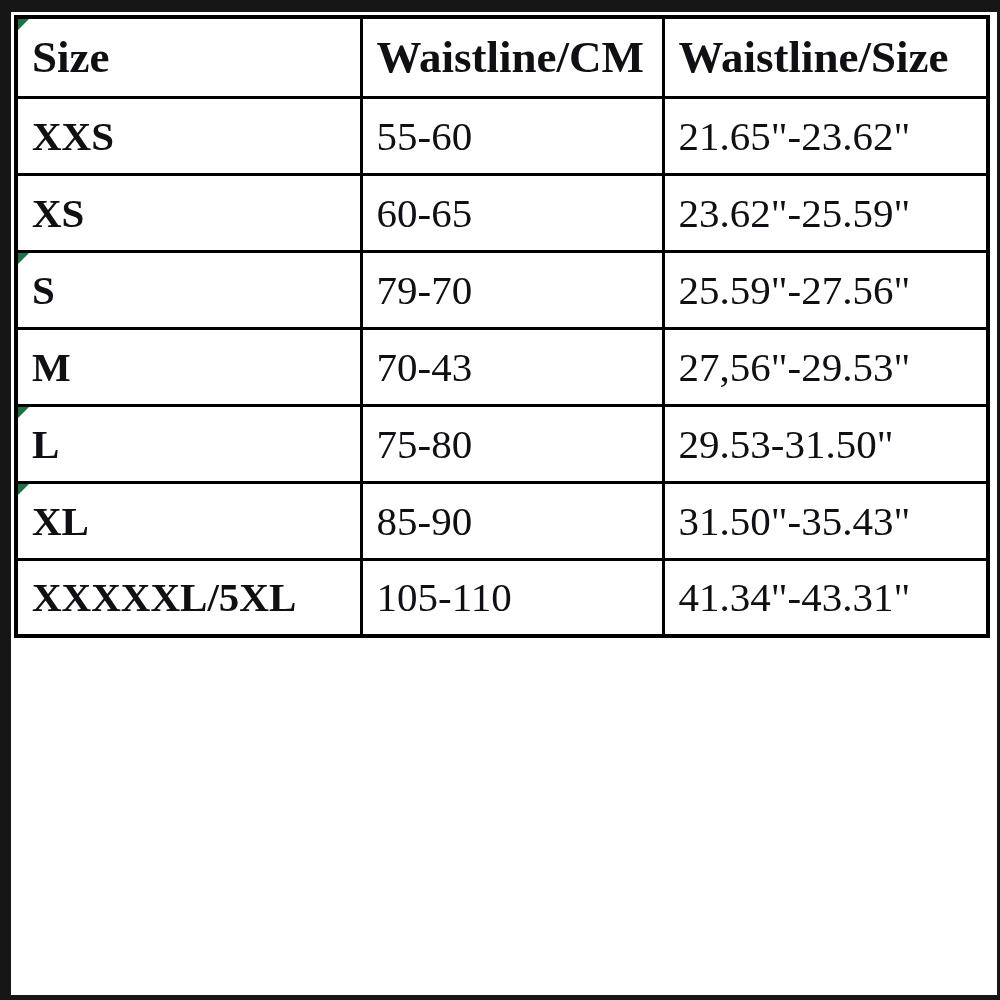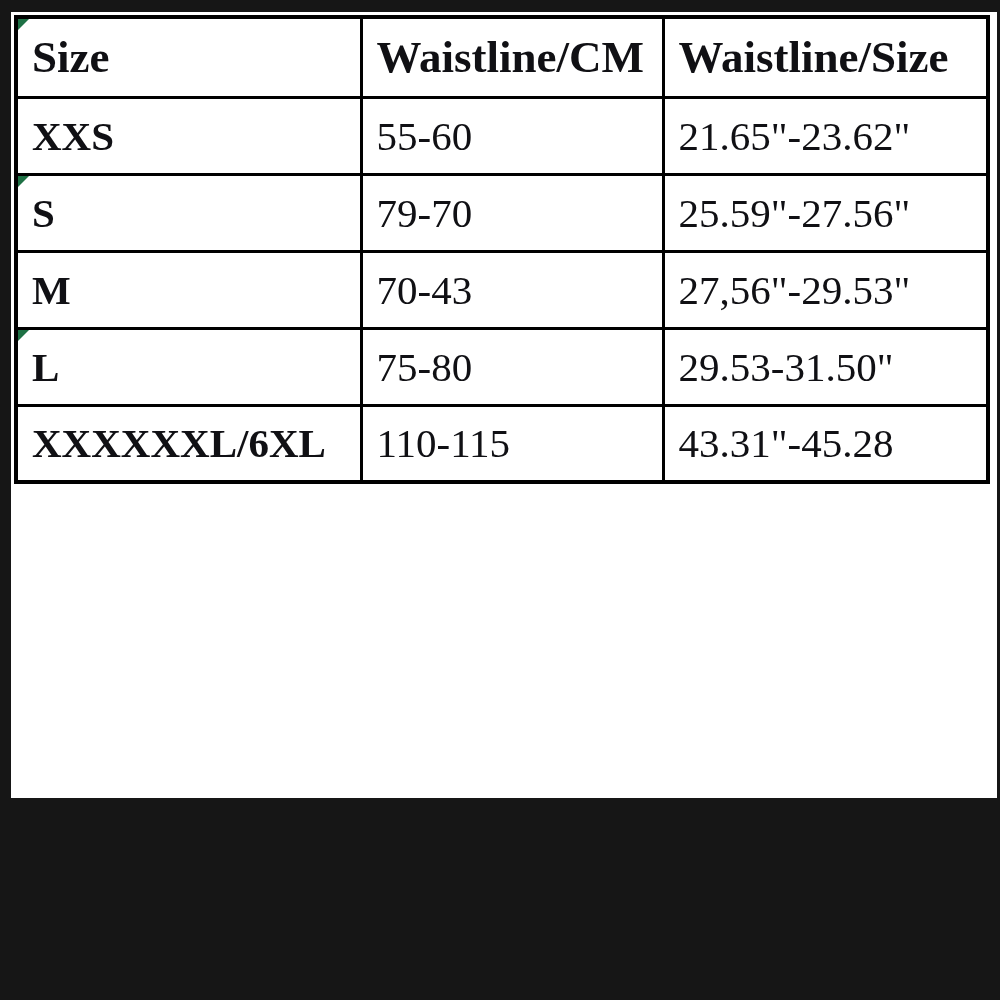--- a/index.html
+++ b/index.html
@@ -15,21 +15,21 @@
     width:1000px;height:1000px;
     background:var(--bg);
     position:relative;
     font-family:"Liberation Serif","DejaVu Serif",serif;
     color:var(--text);
     overflow:hidden;
   }
   .panel{
     position:absolute;
     left:11px;top:12px;
-    width:986px;height:786px;
+    width:986px;height:983px;
     background:var(--panel);
   }
   table.size-chart{
     position:absolute;
     left:3px;top:3px;
     width:972px;
     border-collapse:collapse;
     table-layout:fixed;
     border:4px solid var(--line);
   }
@@ -99,20 +99,32 @@
       <span class="val">XXS</span>
     </td>
     <td>
       <span class="val">55-60</span>
     </td>
     <td>
       <span class="val">21.65"-23.62"</span>
     </td>
   </tr>
 
+  <tr>
+    <td class="size">
+      
+      <span class="val">XS</span>
+    </td>
+    <td>
+      <span class="val">60-65</span>
+    </td>
+    <td>
+      <span class="val">23.62"-25.59"</span>
+    </td>
+  </tr>
 
   <tr>
     <td class="size">
       <span class="marker"></span>
       <span class="val">S</span>
     </td>
     <td>
       <span class="val">79-70</span>
     </td>
     <td>
@@ -139,32 +151,44 @@
       <span class="val">L</span>
     </td>
     <td>
       <span class="val">75-80</span>
     </td>
     <td>
       <span class="val">29.53-31.50"</span>
     </td>
   </tr>
 
-
+  <tr>
+    <td class="size">
+      <span class="marker"></span>
+      <span class="val">XL</span>
+    </td>
+    <td>
+      <span class="val">85-90</span>
+    </td>
+    <td>
+      <span class="val">31.50"-35.43"</span>
+    </td>
+  </tr>
 
 
 
 
   <tr>
     <td class="size">
       
-      <span class="val">XXXXXXL/6XL</span>
+      <span class="val">XXXXXL/5XL</span>
     </td>
     <td>
-      <span class="val">110-115</span>
+      <span class="val">105-110</span>
     </td>
     <td>
-      <span class="val">43.31"-45.28</span>
+      <span class="val">41.34"-43.31"</span>
     </td>
   </tr>
+
 </tbody>
   </table>
 </div>
 
 </body></html>

